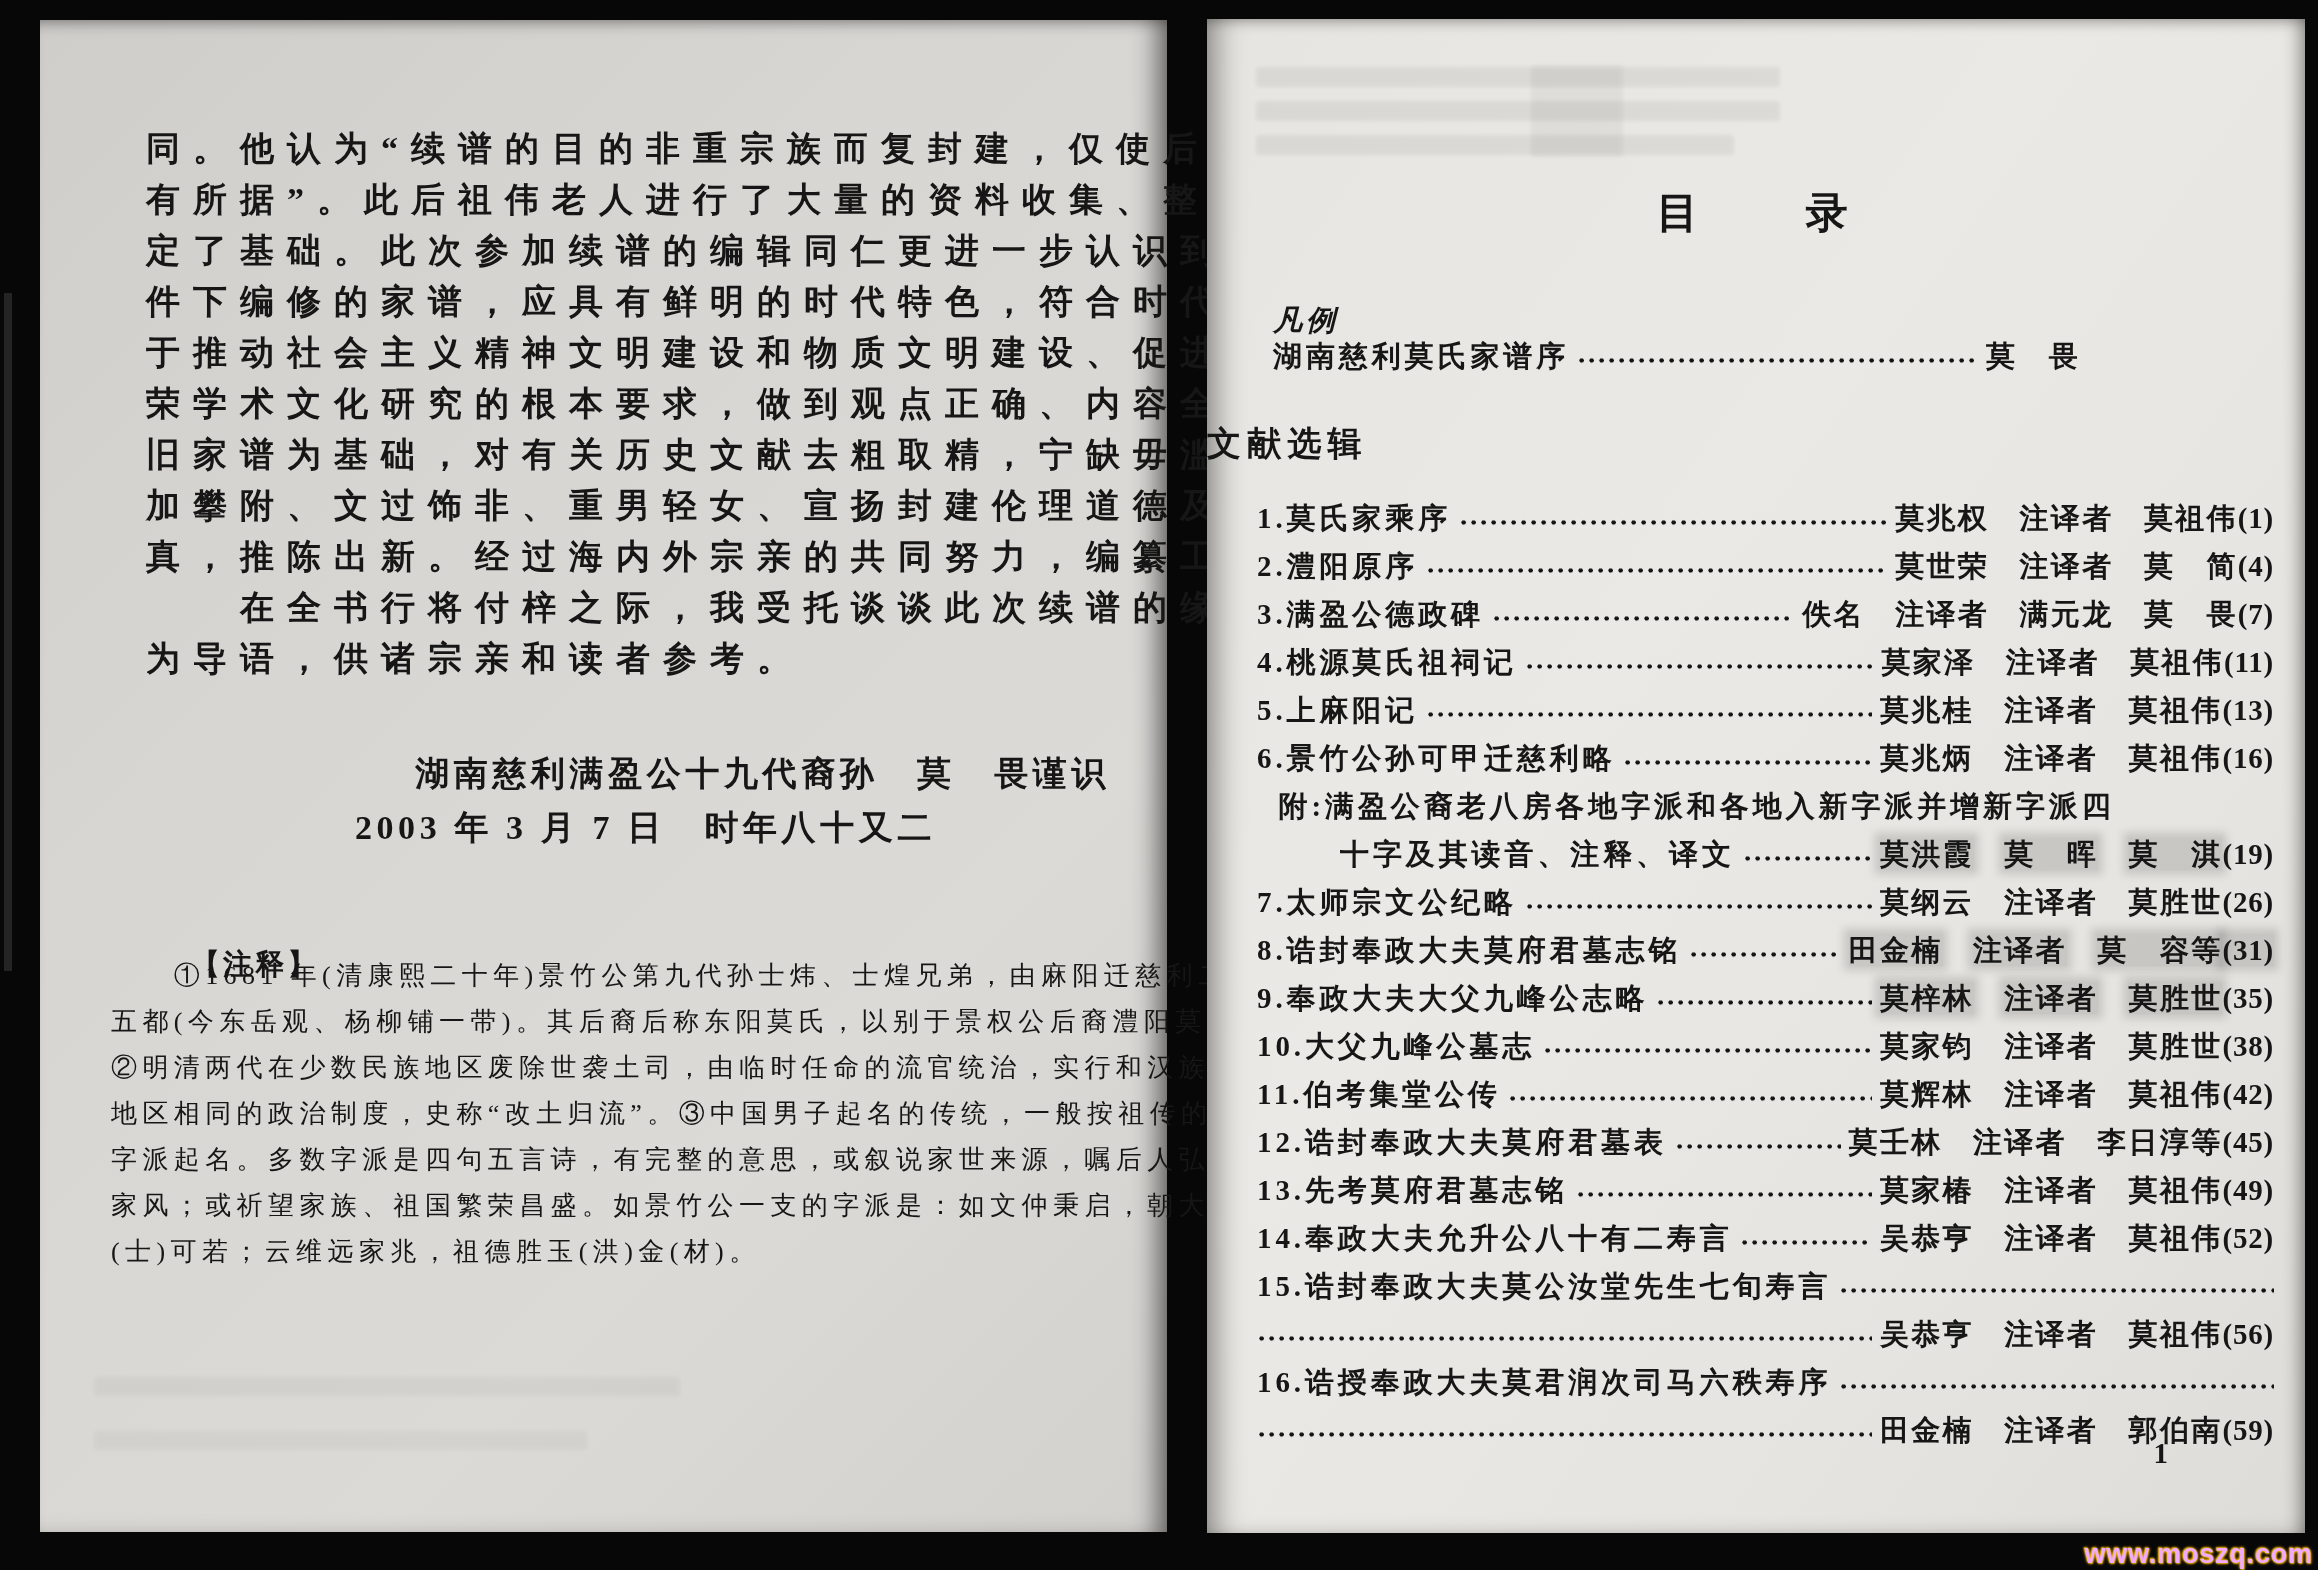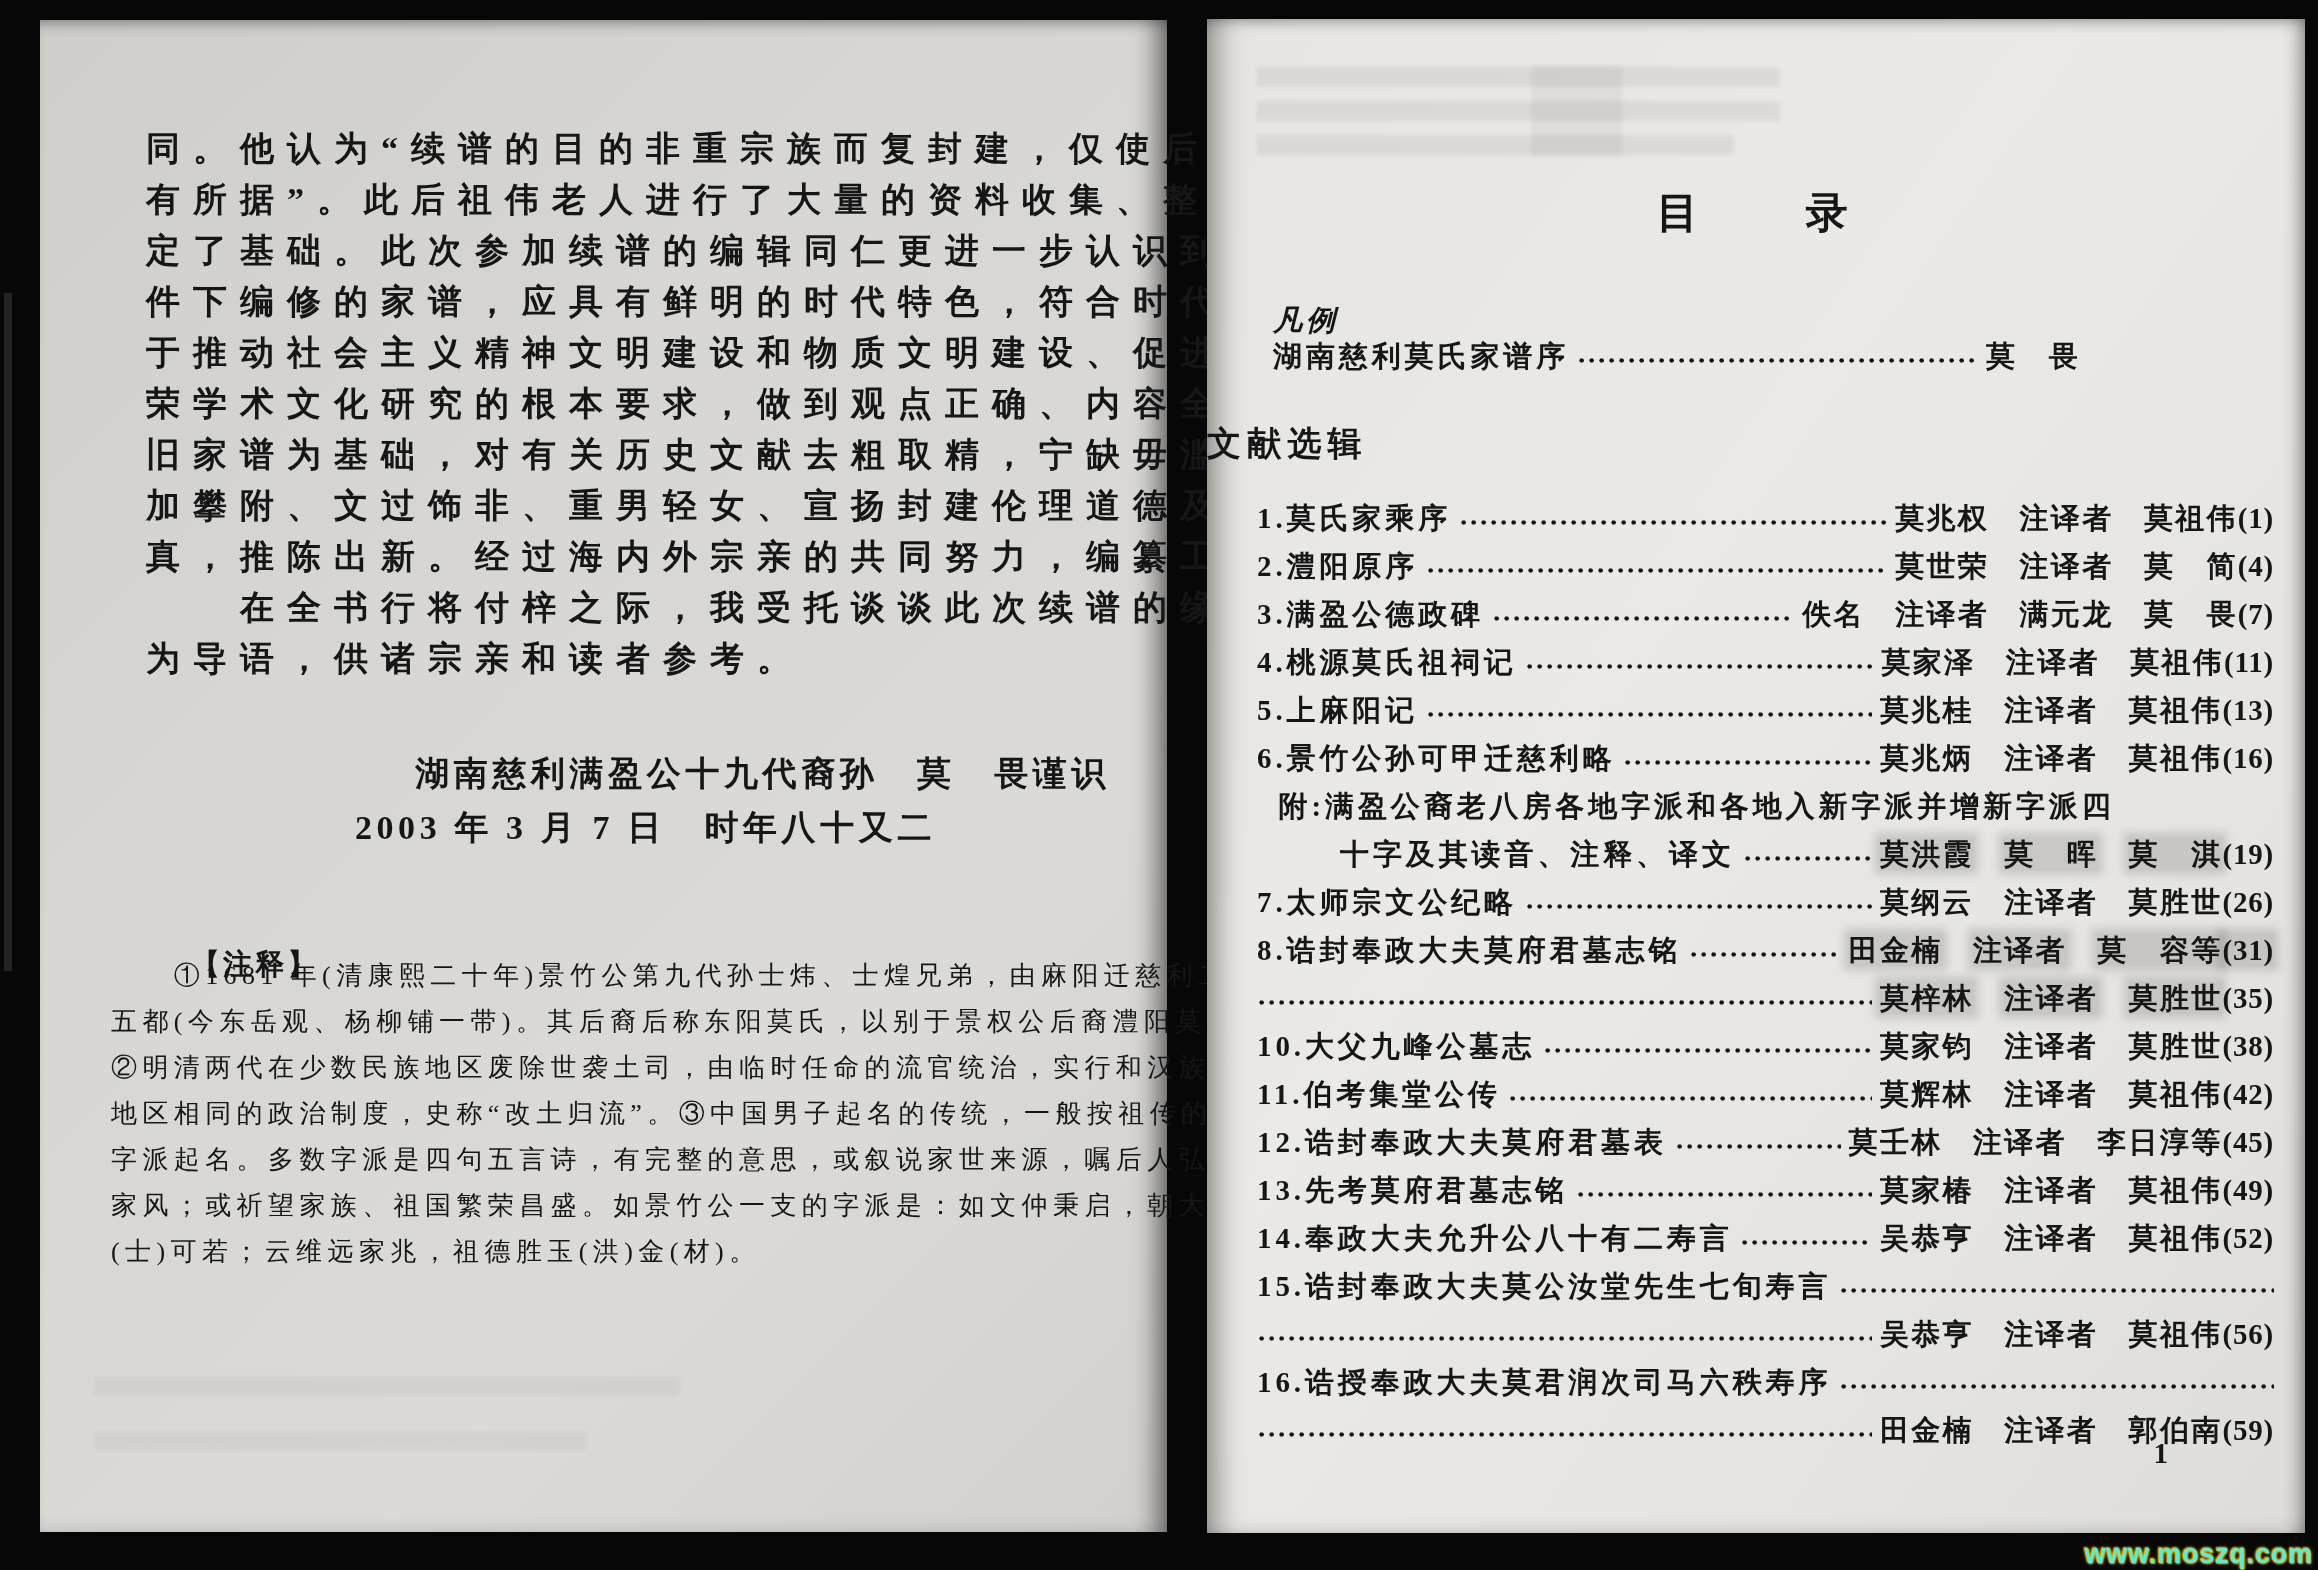--- a/index.html
+++ b/index.html
@@ -44,21 +44,21 @@
   .toc-line .leader:first-child{margin-left:0;}
   .toc-right{flex:0 0 auto;letter-spacing:2.3px;}
   .seg{margin-left:1.05em;}
   .seg:first-child{margin-left:0;}
   .seg.pg{margin-left:0;letter-spacing:0.8px;}
   .hl{background:rgba(105,105,105,.24);box-shadow:0 0 7.7px 5.4px rgba(105,105,105,.24);}
   .page-num{position:absolute;right:137px;top:1418px;font-size:29px;font-weight:700;}
   
   .watermark{position:absolute;right:6.2px;bottom:1.5px;
              font-family:"Liberation Sans","DejaVu Sans",sans-serif;
-             font-size:27px;font-weight:700;letter-spacing:0.8px;color:#5eead4;
+             font-size:27px;font-weight:700;letter-spacing:0.8px;color:#f0abfc;
              text-shadow:0 0 1.5px #f2b400,0 0 3.9px #e8a900,0.8px 0.8px 1.5px #caa000,-0.8px -0.8px 1.5px #caa000;}
 </style>
 </head>
 <body>
 
 <div class="stage">
 
   <div class="edge-strip"></div>
 
   <div class="page page-left">
@@ -154,20 +154,21 @@
           <span class="toc-title">7.太师宗文公纪略</span>
           <span class="leader"></span>
           <span class="toc-right"><span class="seg">莫纲云</span><span class="seg">注译者</span><span class="seg">莫胜世</span><span class="seg pg">(26)</span></span>
         </div>
         <div class="toc-line">
           <span class="toc-title">8.诰封奉政大夫莫府君墓志铭</span>
           <span class="leader"></span>
           <span class="toc-right"><span class="seg hl">田金楠</span><span class="seg hl">注译者</span><span class="seg hl">莫　容等</span><span class="seg hl pg">(31)</span></span>
         </div>
         <div class="toc-line">
+          <span class="toc-title">9.奉政大夫大父九峰公志略</span>
           <span class="leader"></span>
           <span class="toc-right"><span class="seg hl">莫梓林</span><span class="seg hl">注译者</span><span class="seg hl">莫胜世</span><span class="seg pg">(35)</span></span>
         </div>
         <div class="toc-line">
           <span class="toc-title">10.大父九峰公墓志</span>
           <span class="leader"></span>
           <span class="toc-right"><span class="seg">莫家钧</span><span class="seg">注译者</span><span class="seg">莫胜世</span><span class="seg pg">(38)</span></span>
         </div>
         <div class="toc-line">
           <span class="toc-title">11.伯考集堂公传</span>

